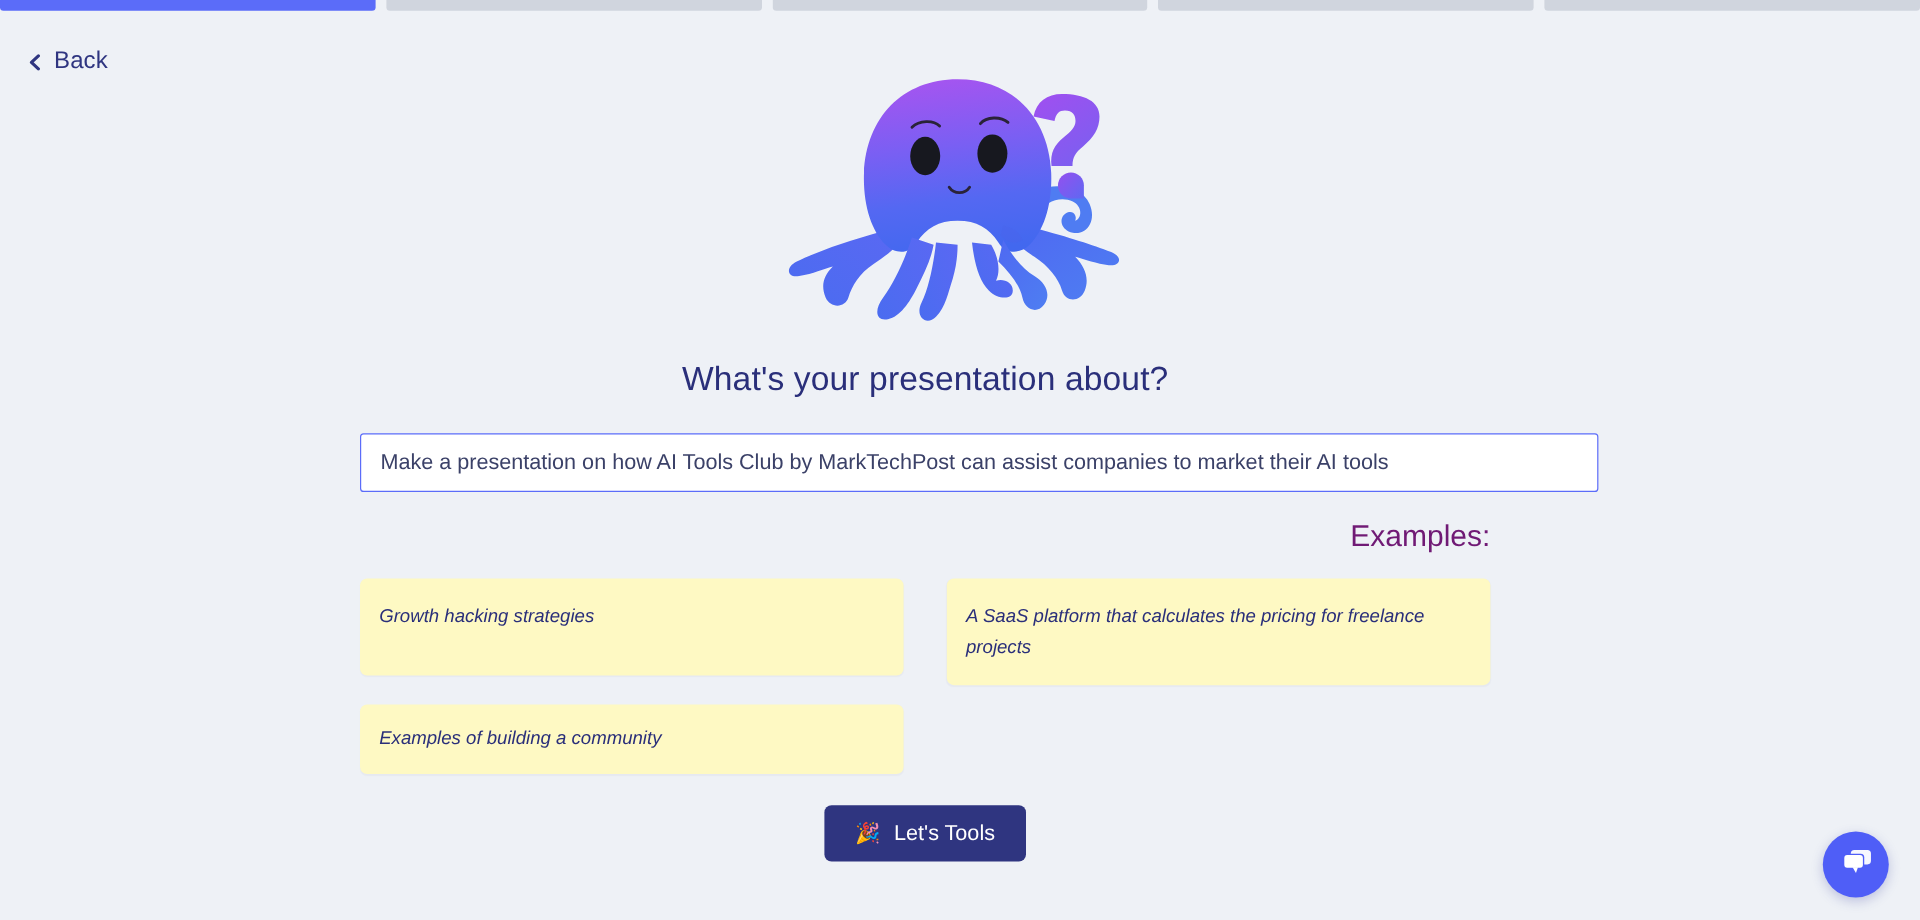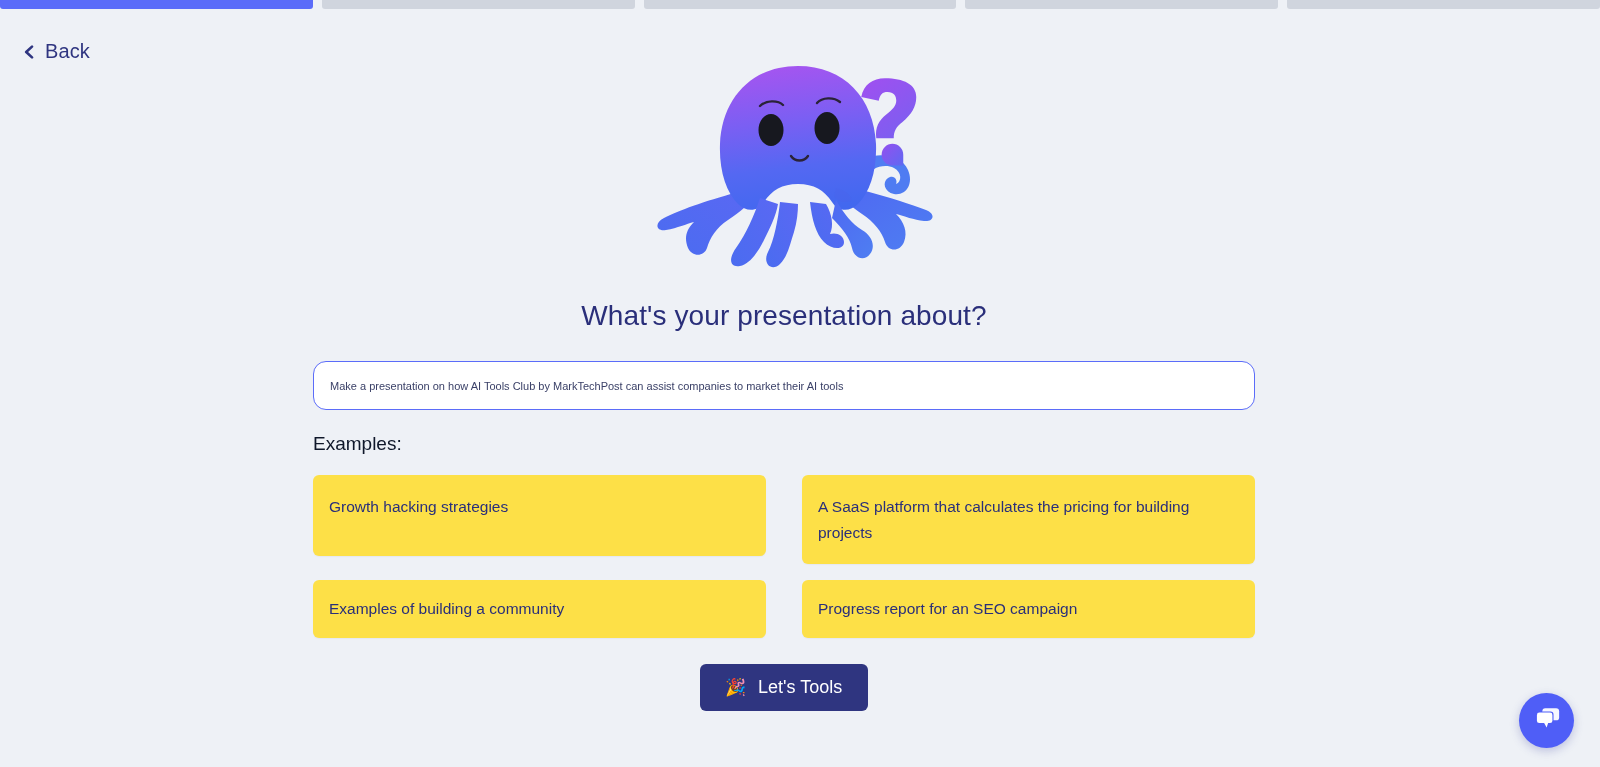--- a/index.html
+++ b/index.html
@@ -67,76 +67,77 @@
     left: 50%;
     transform: translateX(-50%);
     width: 340px;
     height: 222px;
   }
 
   
   #main-column {
     position: absolute;
     top: 300px;
-    left: 313px;
+    left: 300px;
     width: 942px;
   }
 
   #page-title {
     margin: 0;
     text-align: center;
     font-size: 28px;
     font-weight: 400;
     color: #2a2f7a;
     letter-spacing: .1px;
   }
 
   #prompt-input {
     display: block;
     margin-top: 29px;
-    width: 942px;
+    width: 1032px;
     height: 49px;
     border: 1.5px solid #5b6cf9;
-    border-radius: 13px;
+    border-radius: 3px;
     background: #ffffff;
     padding: 0 16px;
     font-family: "Liberation Sans", sans-serif;
-    font-size: 11px;
+    font-size: 18px;
     color: #3b4168;
     outline: none;
   }
   #prompt-input::placeholder { color: #9aa0bd; }
 
   #examples-label {
     margin: 0;
     padding-top: 23px;
-    text-align: left;
-    font-size: 19px;
+    text-align: right;
+    font-size: 25px;
     font-weight: 400;
-    color: #0f172a;
+    color: #701a75;
   }
 
   #examples-grid {
     margin-top: 20px;
     display: grid;
     grid-template-columns: 453px 453px;
     column-gap: 36px;
     row-gap: 16px;
     align-items: start;
   }
   .example-card {
-    background: #fde047;
+    background: #fef9c3;
     border-radius: 6px;
     padding: 19px 16px;
     min-height: 45px;
     font-size: 15.5px;
     line-height: 1.65;
     color: #2a2f7a;
     cursor: pointer;
     box-shadow: 0 1px 1px rgba(40,50,100,.04);
+    font-style: italic;
   }
   .example-card.tall { min-height: 81px; }
   .example-card.short { min-height: 8px; padding: 16px 16px; }
 
   
   #start-row {
     margin-top: 26px;
     display: flex;
     justify-content: center;
   }
@@ -267,23 +268,22 @@
 <div id="main-column">
 
   <h1 id="page-title">What's your presentation about?</h1>
 
   <input id="prompt-input" type="text" value="Make a presentation on how AI Tools Club by MarkTechPost can assist companies to market their AI tools" style="">
 
   <p id="examples-label">Examples:</p>
 
   <div id="examples-grid">
     <div class="example-card tall">Growth hacking strategies</div>
-    <div class="example-card tall">A SaaS platform that calculates the pricing for building projects</div>
+    <div class="example-card tall">A SaaS platform that calculates the pricing for freelance projects</div>
     <div class="example-card short">Examples of building a community</div>
-    <div class="example-card short">Progress report for an SEO campaign</div>
   </div>
 
   <div id="start-row">
     <button id="start-button">
       <span class="emoji">🎉</span>
       <span>Let's Tools</span>
     </button>
   </div>
 </div>
 

